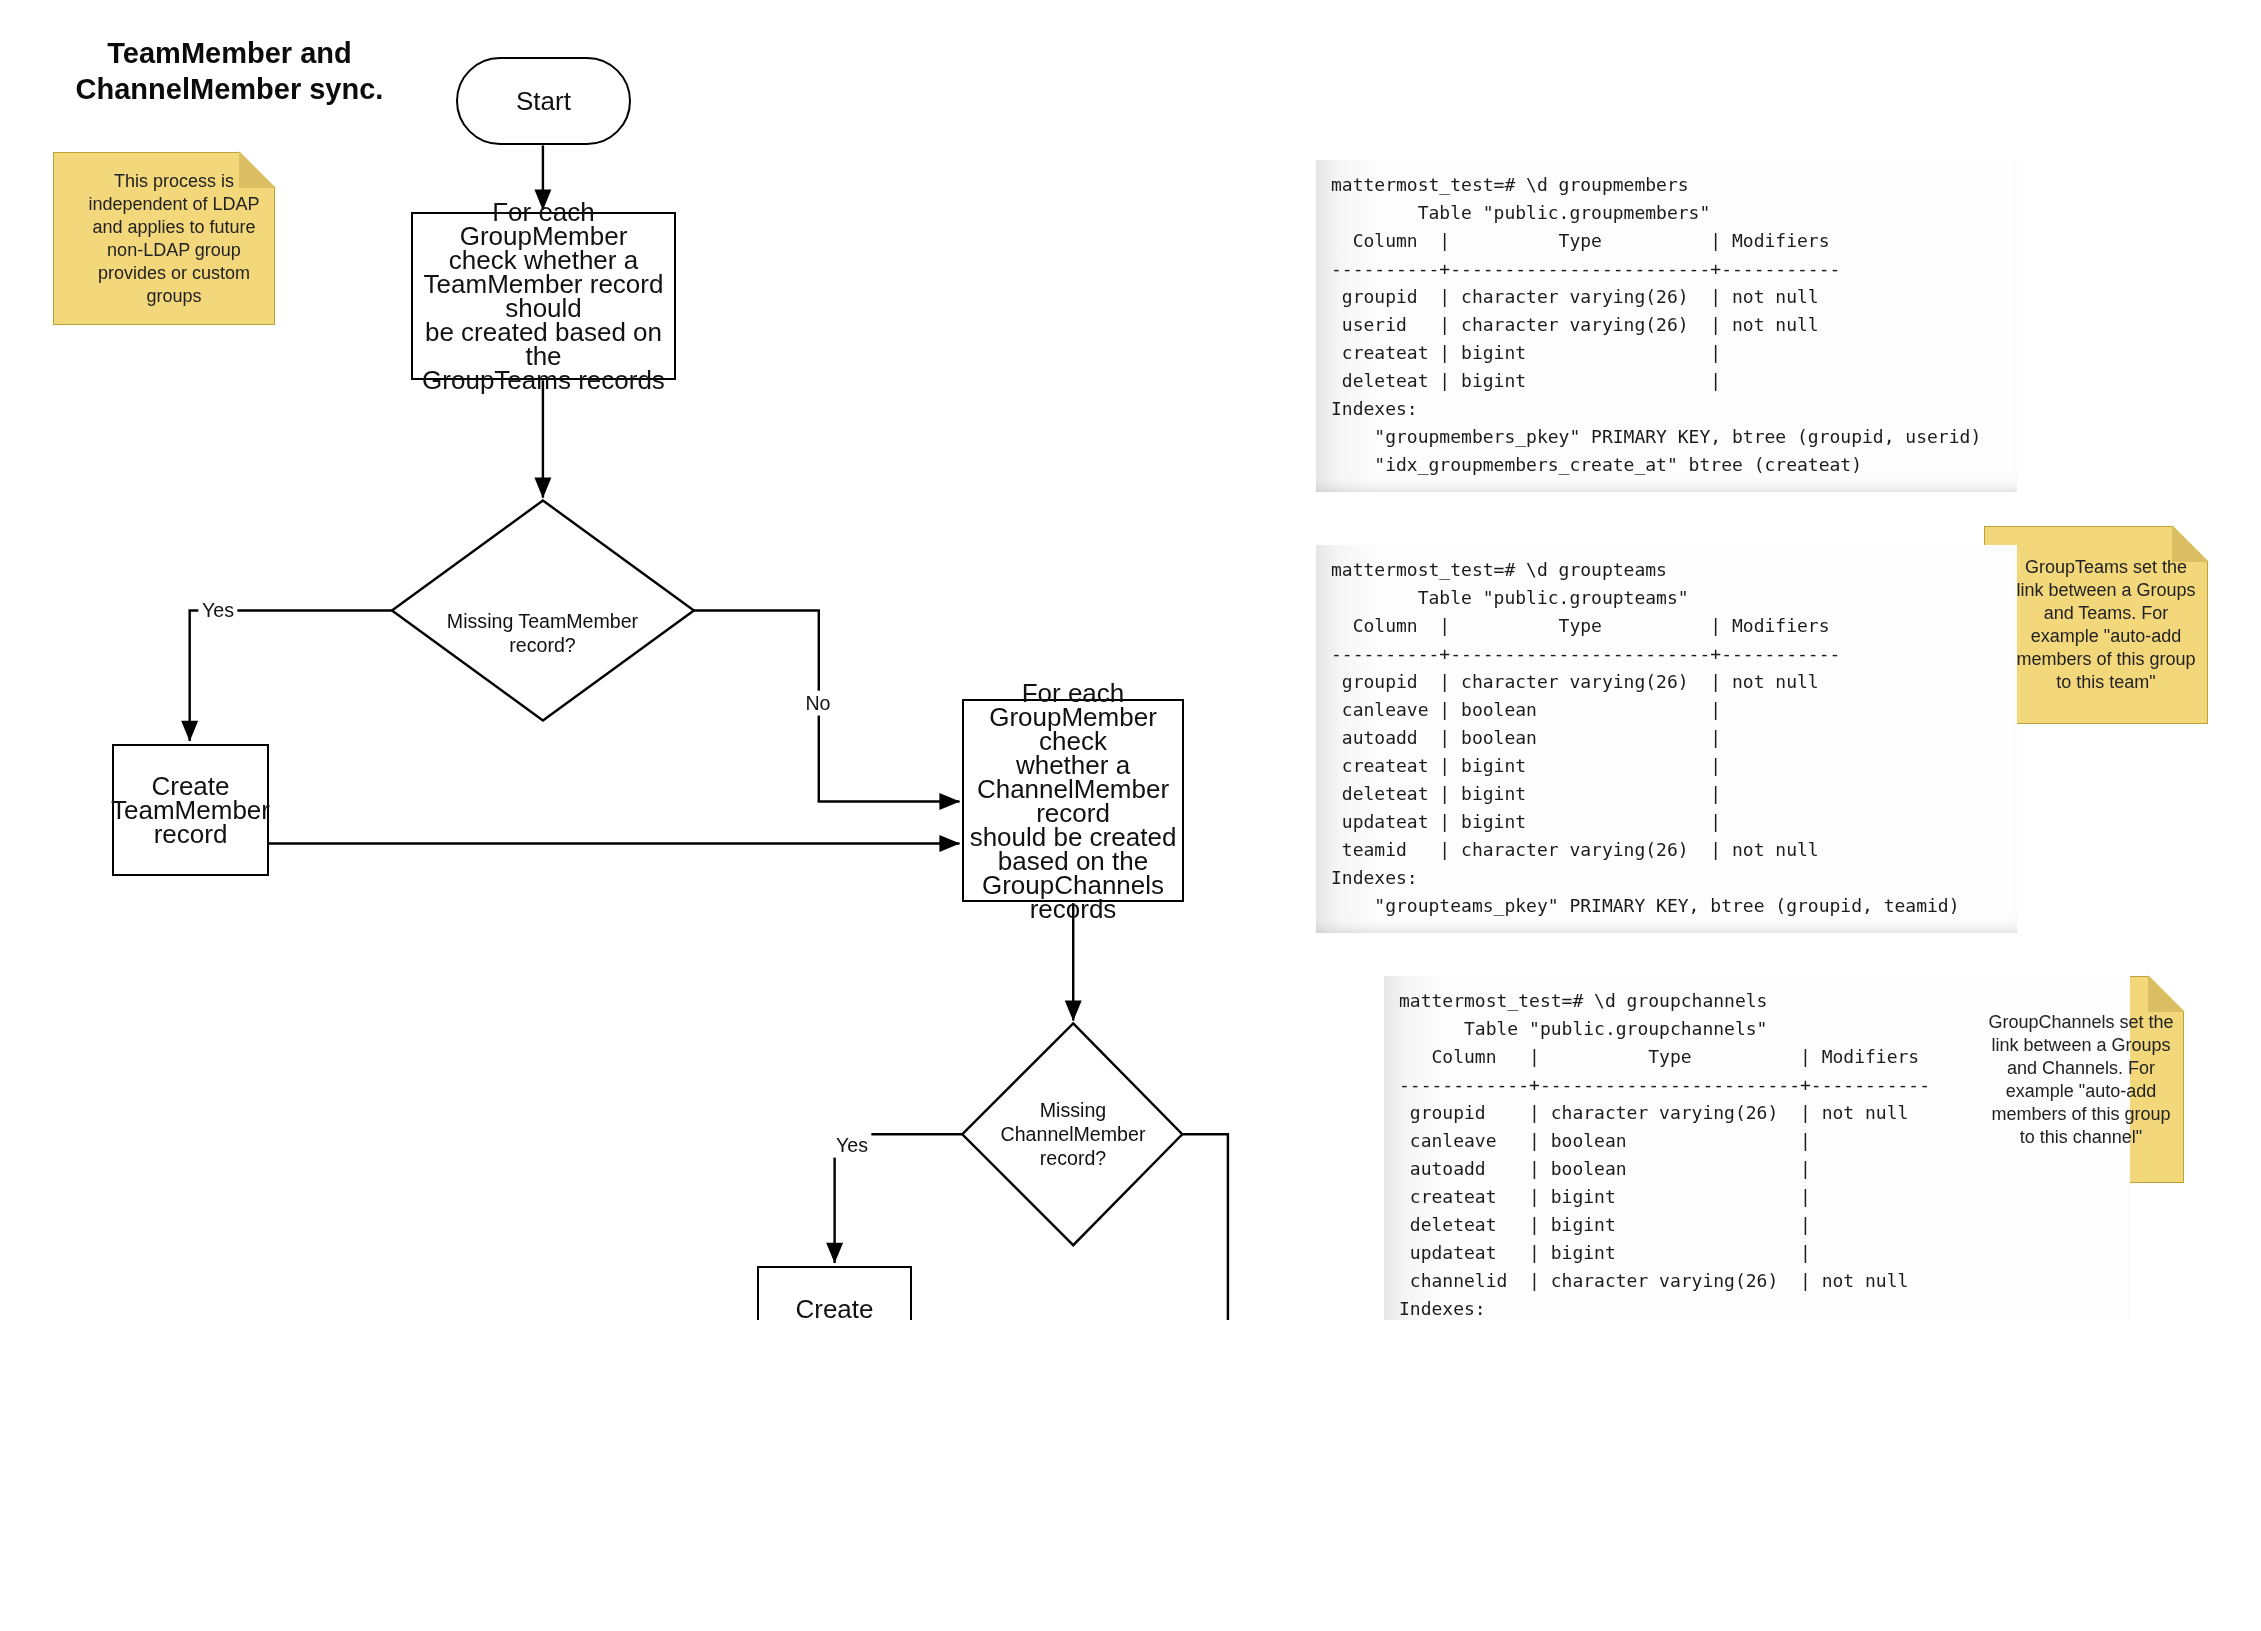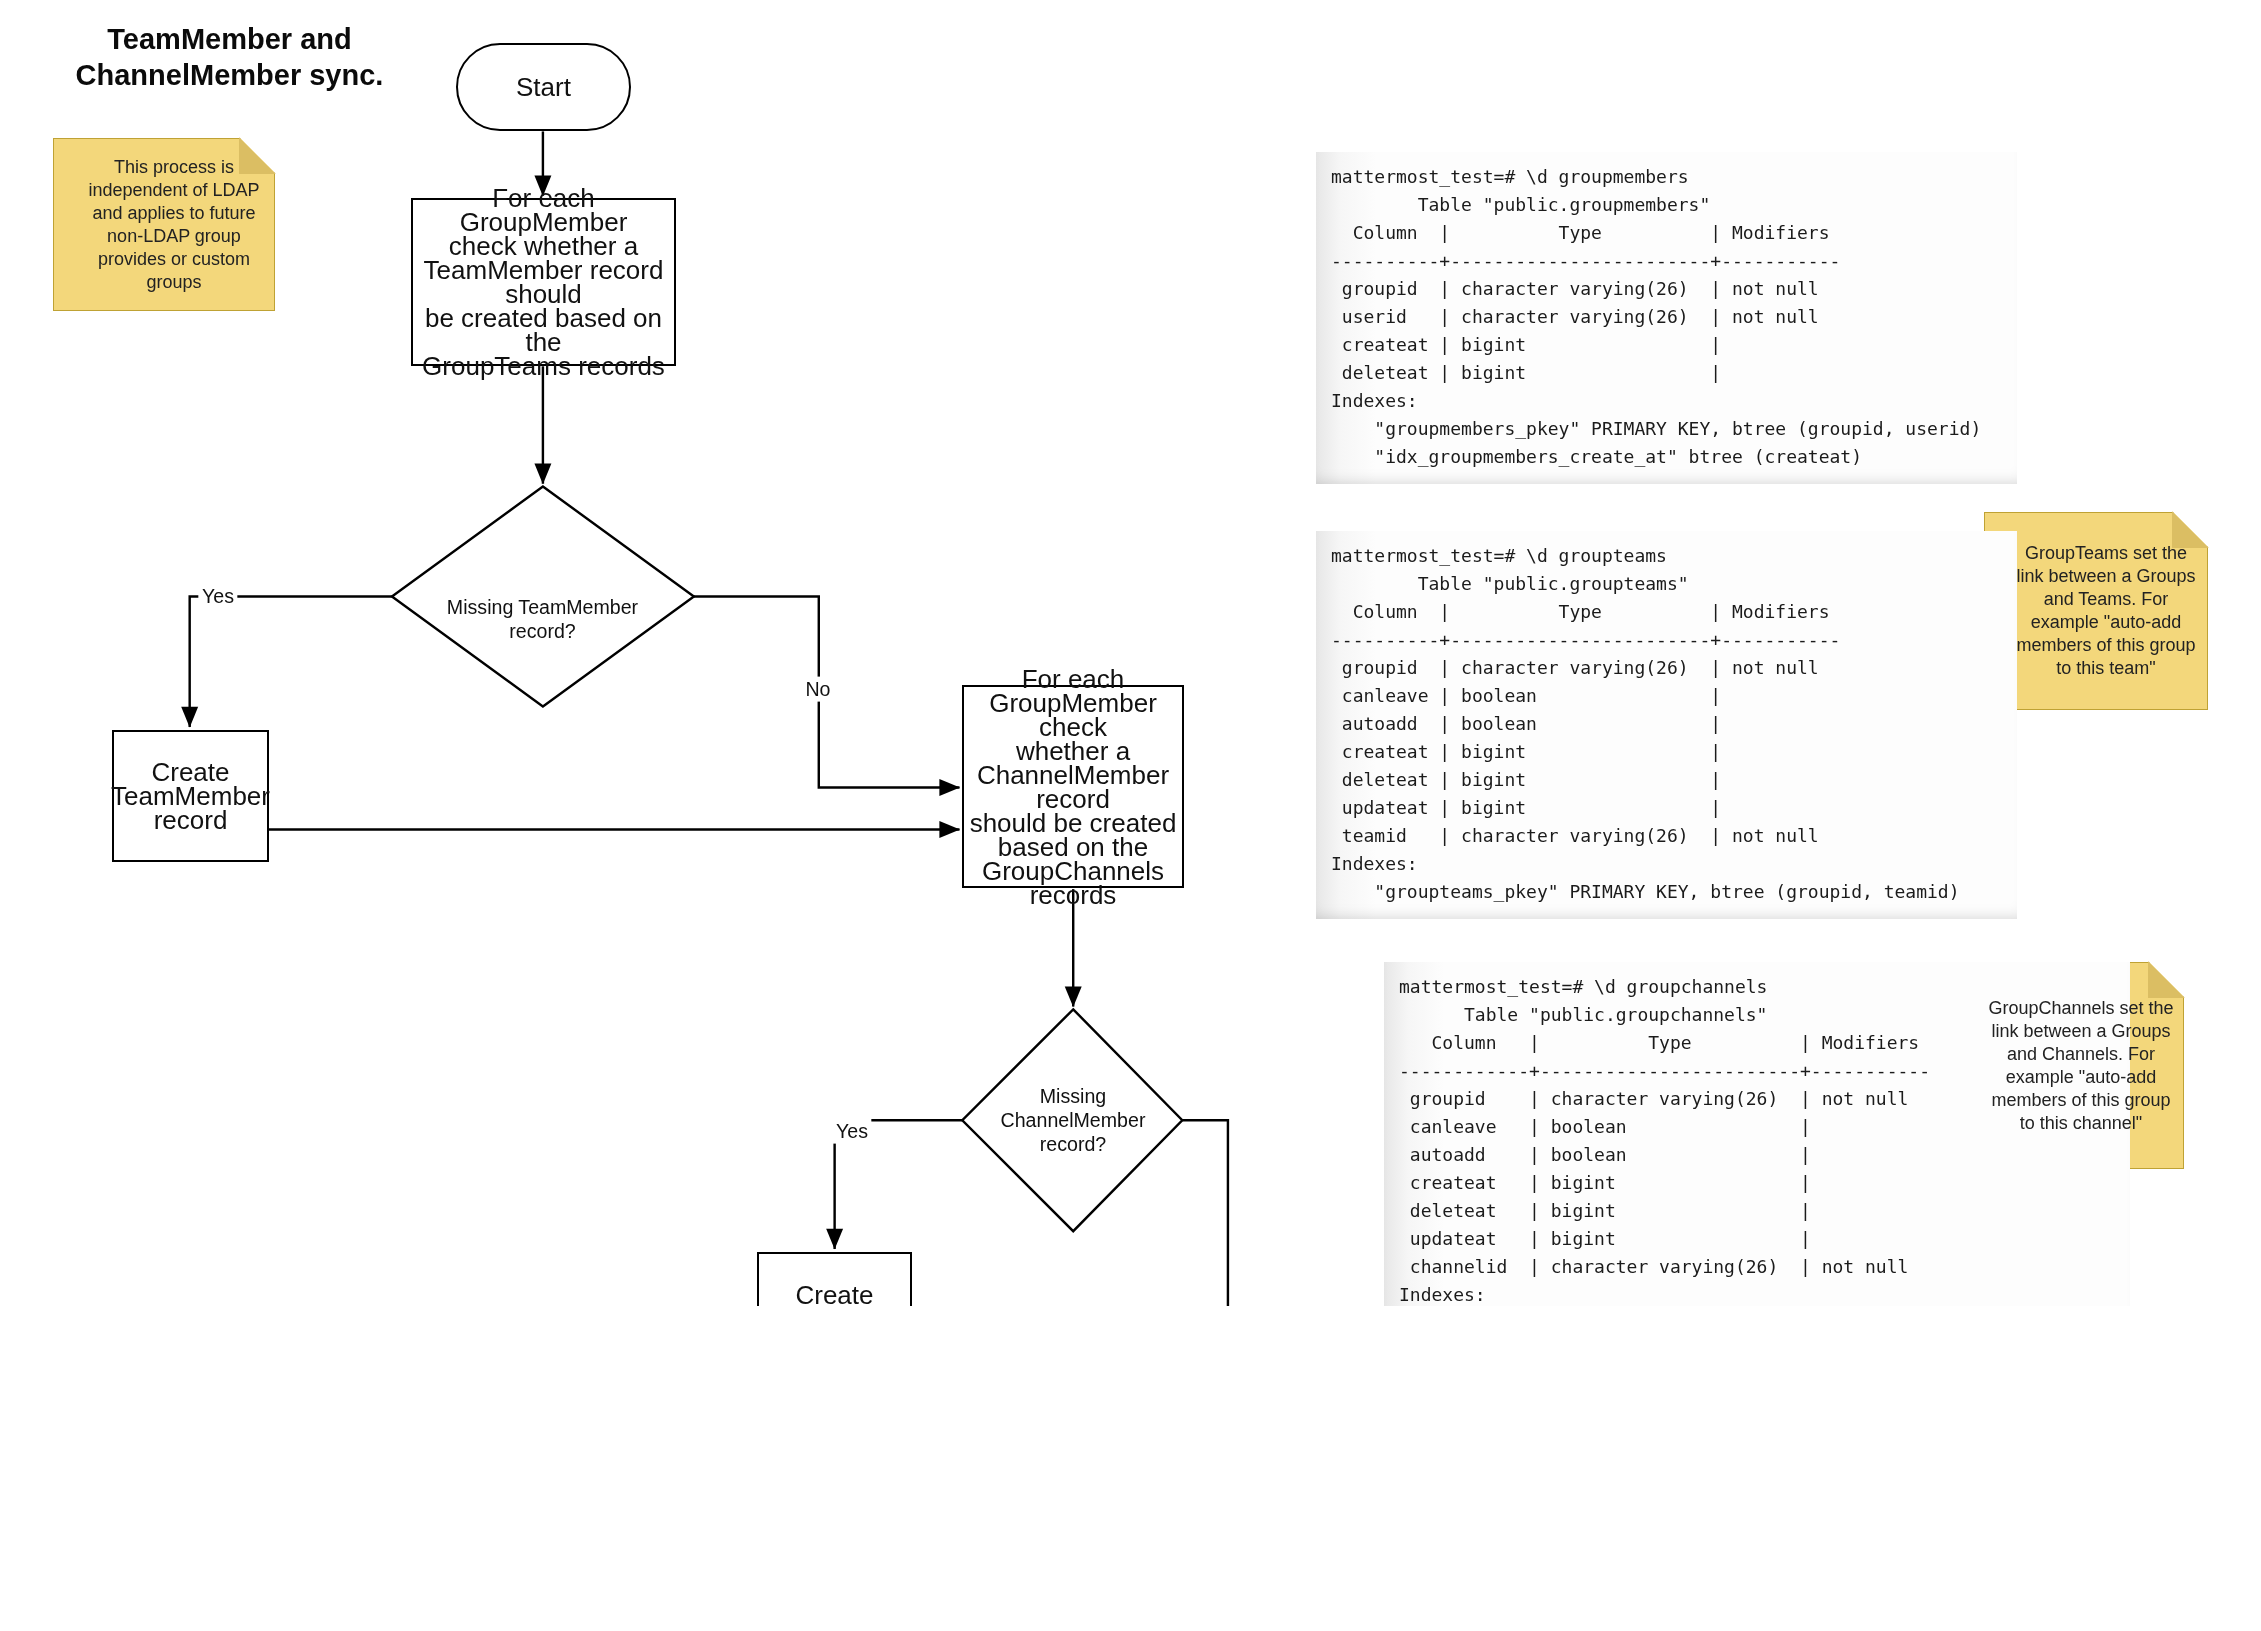--- a/index.html
+++ b/index.html
@@ -1,17 +1,17 @@
 <!DOCTYPE html>
 <html style="font-size:15px"><head>
 <meta charset="utf-8">
 <style>
   html,body{margin:0;padding:0;background:#ffffff;}
   #canvas{position:relative;width:2262px;height:1306px;background:#ffffff;overflow:hidden;
-          font-family:"Liberation Sans",sans-serif;}
+          font-family:"Liberation Sans",sans-serif;margin-top:14px;}
   #edges{position:absolute;left:0;top:0;}
   .edge{fill:none;stroke:#000;stroke-width:2.6px;}
   .dshape{fill:#fff;stroke:#000;stroke-width:2.6px;}
 
   .title{position:absolute;left:56px;top:20.5px;width:347px;text-align:center;
          font-weight:700;font-size:29px;line-height:36px;color:#0b0b0b;white-space:pre-line;}
 
   .node{position:absolute;box-sizing:border-box;background:#fff;border:2.4px solid #000;
         display:flex;align-items:center;justify-content:center;text-align:center;
         font-size:26px;line-height:24px;color:#111;}
@@ -45,21 +45,21 @@
         white-space:pre-line;padding:0 9.3px;position:relative;z-index:1;}
   #note-1{left:53px;top:138px;width:222px;height:173px;}
   #note-2{left:1984px;top:512px;width:224px;height:198px;}
   #note-3{left:1958px;top:962px;width:226px;height:207px;}
 
   .code{position:absolute;margin:0;font-family:"DejaVu Sans Mono","Liberation Mono",monospace;
         font-size:18px;line-height:28px;color:#1b1b1b;white-space:pre;box-sizing:border-box;
         background:linear-gradient(90deg,#e7e7e7 0px,#f6f6f6 24px,#fdfdfd 60px);
         box-shadow:inset 0 -11.2px 15px -11.2px rgba(0,0,0,0.18);
         padding:11.2px 17px 13px 15px;}
-  #code-1{left:1316px;top:152px;width:701px;}
+  #code-1{left:1316px;top:146px;width:701px;}
   #code-2{left:1316px;top:531px;width:701px;}
   #code-3{left:1384px;top:962px;width:746px;}
 </style>
 </head>
 <body>
 
 <div id="canvas">
 
   <svg id="edges" width="2262" height="1631" viewBox="0 0 2426 1750" xmlns="http://www.w3.org/2000/svg">
     <defs>

